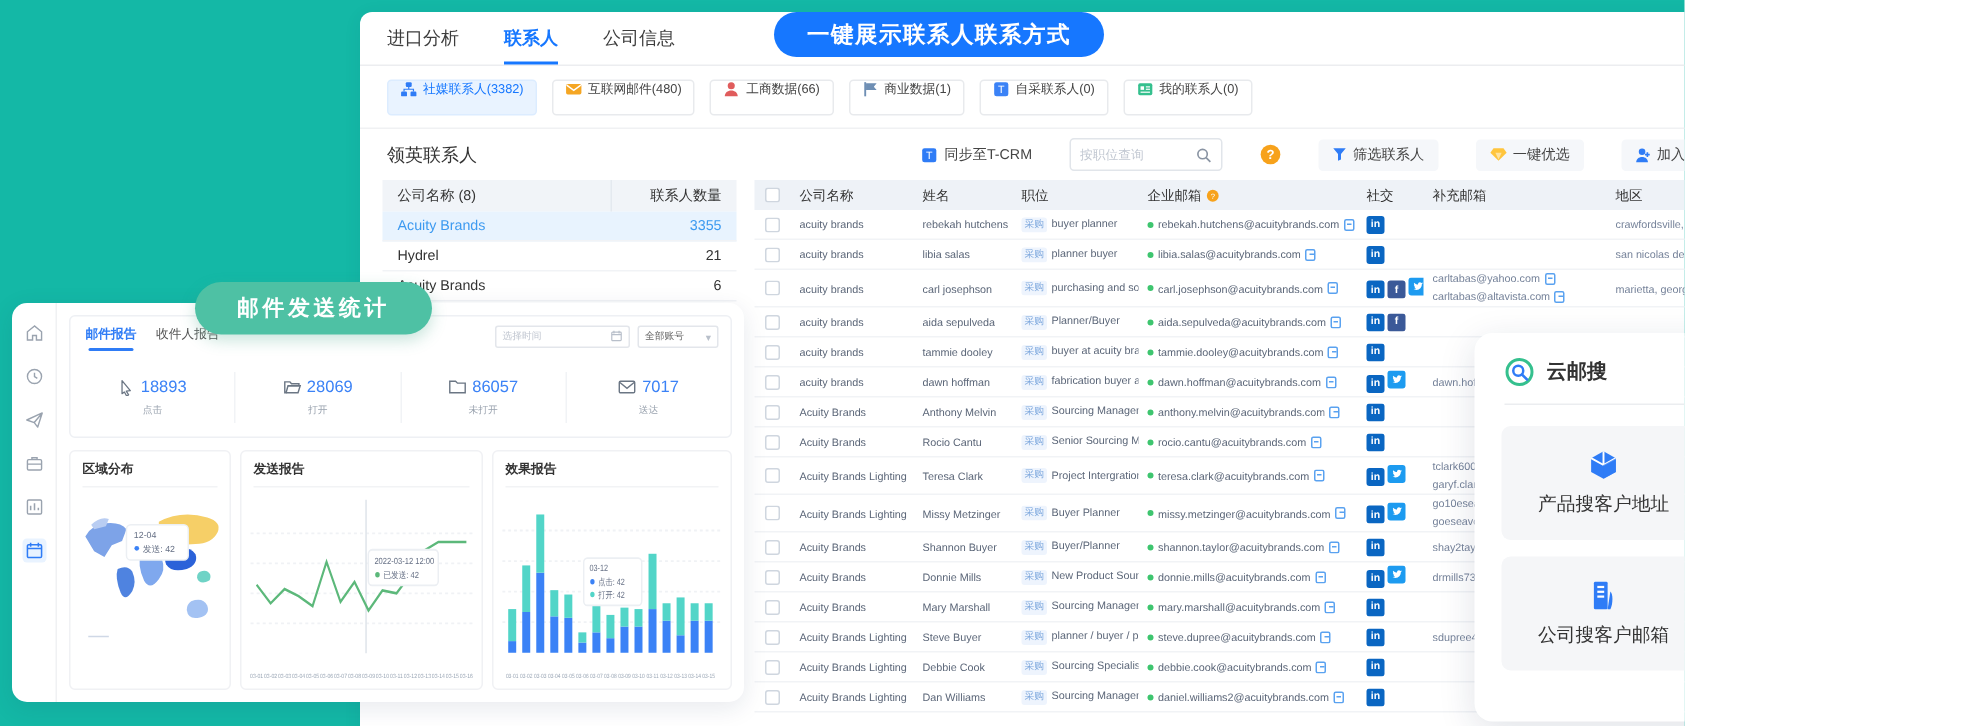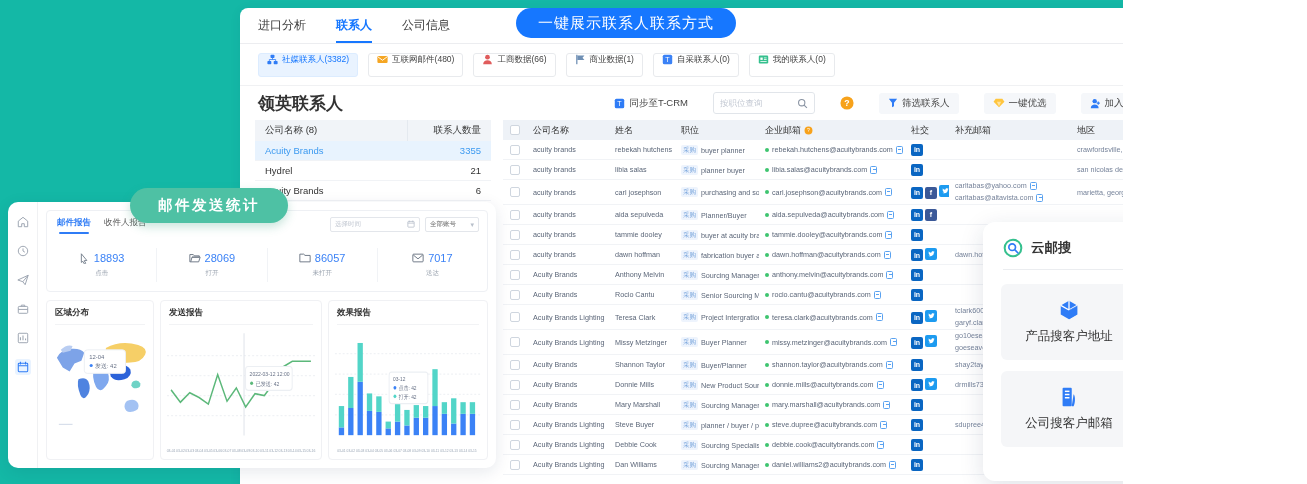--- a/index.html
+++ b/index.html
@@ -8,21 +8,21 @@
 .panel{position:absolute;background:#fff}
 #main-panel{left:240px;top:8px;width:952px;height:490px;border-radius:8px;box-shadow:0 2px 12px rgba(20,40,80,.07);z-index:1;overflow:hidden}
 #tabs-row{height:36px;border-bottom:1px solid #ecedf0;display:flex;align-items:center;padding-left:18px;gap:30px}
 .tab{font-size:12px;color:#3c3c3c;position:relative;height:100%;display:flex;align-items:center;cursor:pointer}
 .tab.active{color:#1677ff;font-weight:bold}
 .tab.active::after{content:"";position:absolute;left:0;right:0;bottom:0;height:2px;background:#1677ff}
 #chips-row{height:42px;display:flex;align-items:center;gap:10px;padding-left:18px;border-bottom:1px solid #f0f1f3}
 .chip{display:inline-flex;gap:4px;height:24px;padding:0 8px;font-size:8.5px;color:#444;background:#fff;border:1px solid #e8eaed;border-radius:3px;cursor:pointer;white-space:nowrap}
 .chip.active{background:#e9f3ff;border-color:#dcecff;color:#1677ff}
 #section-row{height:34px;display:flex;align-items:center;padding:0 12px 0 18px}
-#section-title{font-size:17px;color:#333;font-weight:bold}
+#section-title{font-size:12px;color:#333;font-weight:normal}
 #toolbar{margin-left:auto;display:flex;align-items:center;gap:25px;font-size:9.5px;color:#444}
 .tbtn{display:inline-flex;align-items:center;gap:4px;cursor:pointer;white-space:nowrap}
 .tbtn.boxed{background:#f5f7fa;border-radius:3px;padding:4px 9px}
 #search-box{display:flex;align-items:center;width:102px;height:22px;border:1px solid #e1e5ea;border-radius:3px;padding:0 6px;background:#fff;gap:4px}
 #search-box input{border:0;outline:0;width:100%;font-size:8.5px;color:#333;background:transparent}
 #search-box input::placeholder{color:#c2c8d2}
 
 #company-table{position:absolute;left:15px;top:112px;width:236px;font-size:9.5px}
 .ct-header{display:flex;height:21px;background:#f1f4f8;align-items:center;color:#333}
 .ct-header .c1{flex:1;padding-left:10px}
@@ -75,21 +75,21 @@
 .chart-body{position:absolute;left:4px;right:4px;top:25px;bottom:2px}
 
 #cloud-panel{left:983px;top:222px;width:319px;height:259px;border-radius:12px;box-shadow:0 6px 24px rgba(20,40,80,.13);z-index:3}
 #cloud-header{display:flex;align-items:center;gap:8px;padding:16px 20px 11px}
 #cloud-title{font-size:13.5px;font-weight:bold;color:#333}
 #cloud-div{margin:0 20px;border-bottom:1px solid #ebedf0}
 #cloud-grid{display:grid;grid-template-columns:1fr 1fr;gap:11px;padding:14px 18px}
 .cloud-card{background:#f5f6f8;border-radius:6px;height:76px;display:flex;flex-direction:column;align-items:center;justify-content:center;gap:7px;cursor:pointer}
 .cloud-card .clabel{font-size:12.5px;color:#333}
 
-#badge-top{position:absolute;left:516px;top:8px;height:30px;padding:0 22px;background:#1677ff;color:#fff;border-radius:15px;display:flex;align-items:center;font-size:15px;font-weight:normal;letter-spacing:1px;z-index:9}
+#badge-top{position:absolute;left:516px;top:8px;height:30px;padding:0 22px;background:#1677ff;color:#fff;border-radius:15px;display:flex;align-items:center;font-size:15px;font-weight:bold;letter-spacing:1px;z-index:9}
 #badge-mail{position:absolute;left:130px;top:188px;height:35px;padding:0 28px;background:#4ec1a4;color:#fff;border-radius:18px;display:flex;align-items:center;font-size:14.5px;font-weight:bold;letter-spacing:2.5px;z-index:9;box-shadow:0 4px 10px rgba(60,160,130,.28)}
 </style>
 </head>
 <body>
 
 <div id="stage">
   <div class="panel" id="main-panel">
     <div id="tabs-row">
         <span class="tab">进口分析</span>
         <span class="tab active">联系人</span>
@@ -456,21 +456,21 @@
               <span class="cicon"></span>
             </span>
           </span>
   <span class="td region"></span>
         </div>
         <div class="tr">
           <span class="td ck">
             <span class="ckbox"></span>
           </span>
   <span class="td">Acuity Brands</span>
-  <span class="td">Shannon Taylor</span>
+  <span class="td">Shannon Buyer</span>
   <span class="td"><span class="tag">采购</span>Buyer/Planner</span>
   <span class="td email-cell">
             <span class="gdot"></span>
             <span style="overflow:hidden;white-space:nowrap">shannon.taylor@acuitybrands.com</span>
             <span class="cicon"></span>
           </span>
   <span class="td"><span class="soc linkedin">in</span></span>
   <span class="td supp">
             <span class="line">
               <span>shay2taylo</span>

